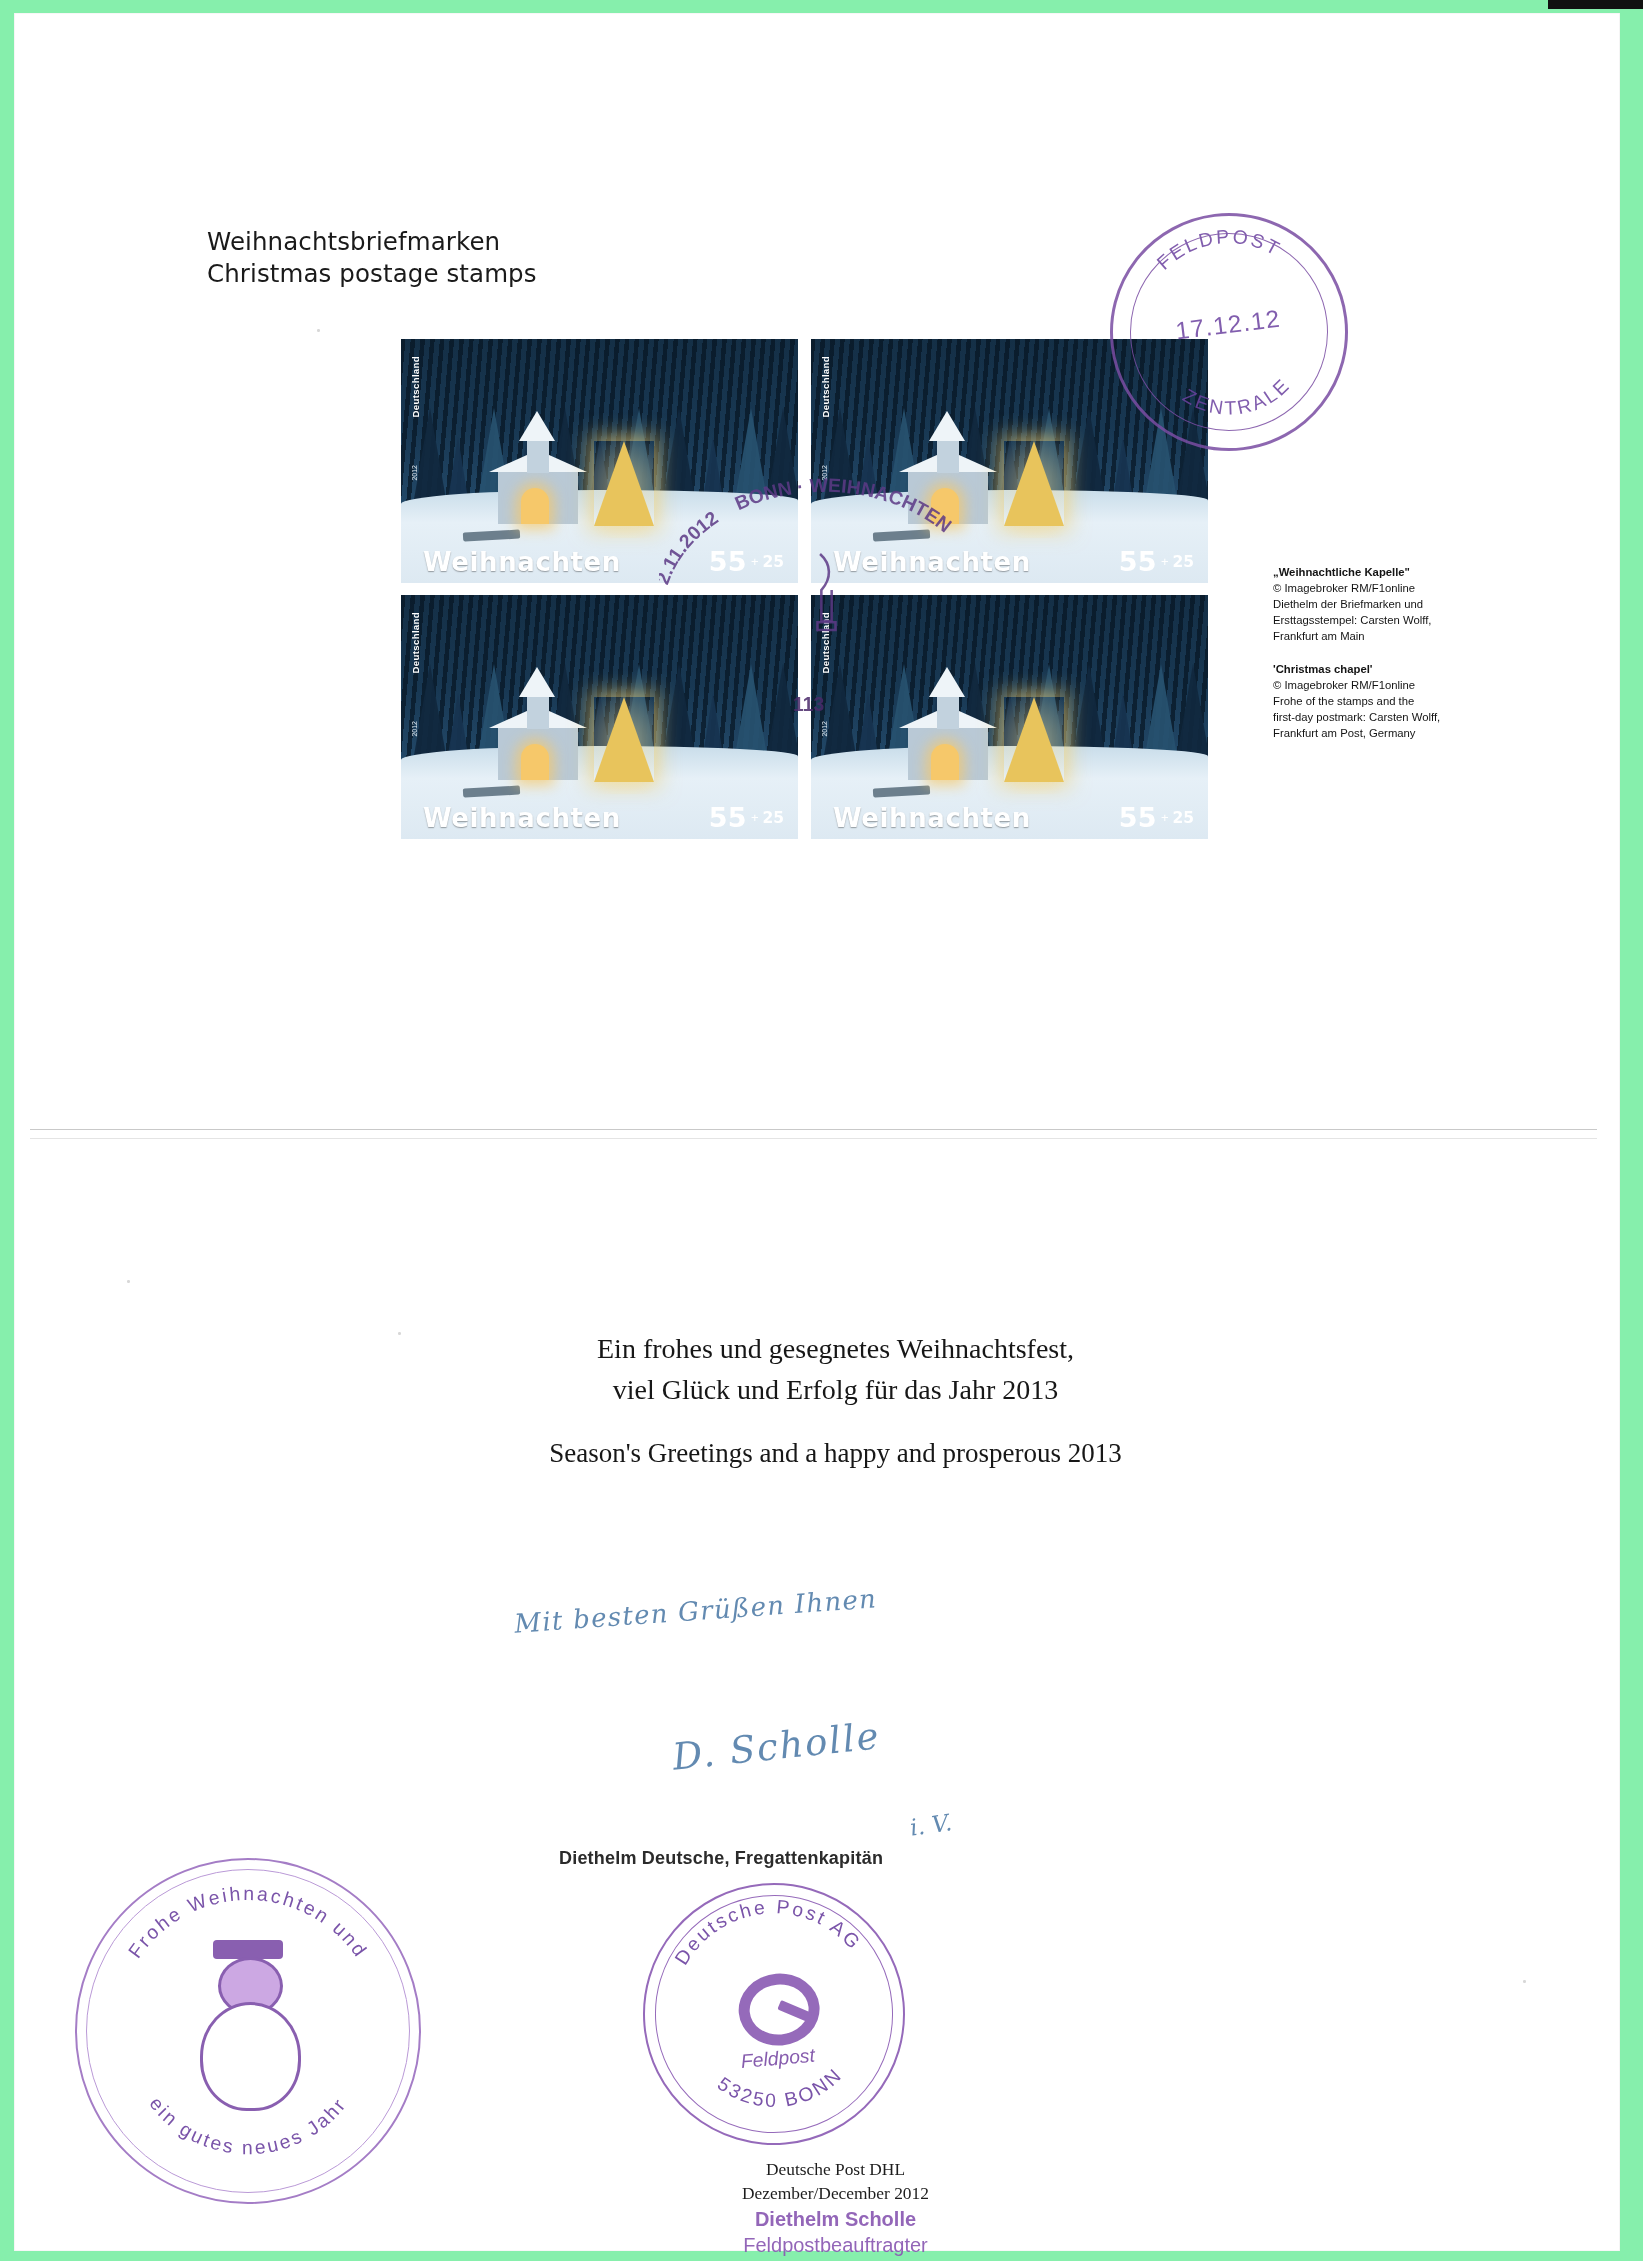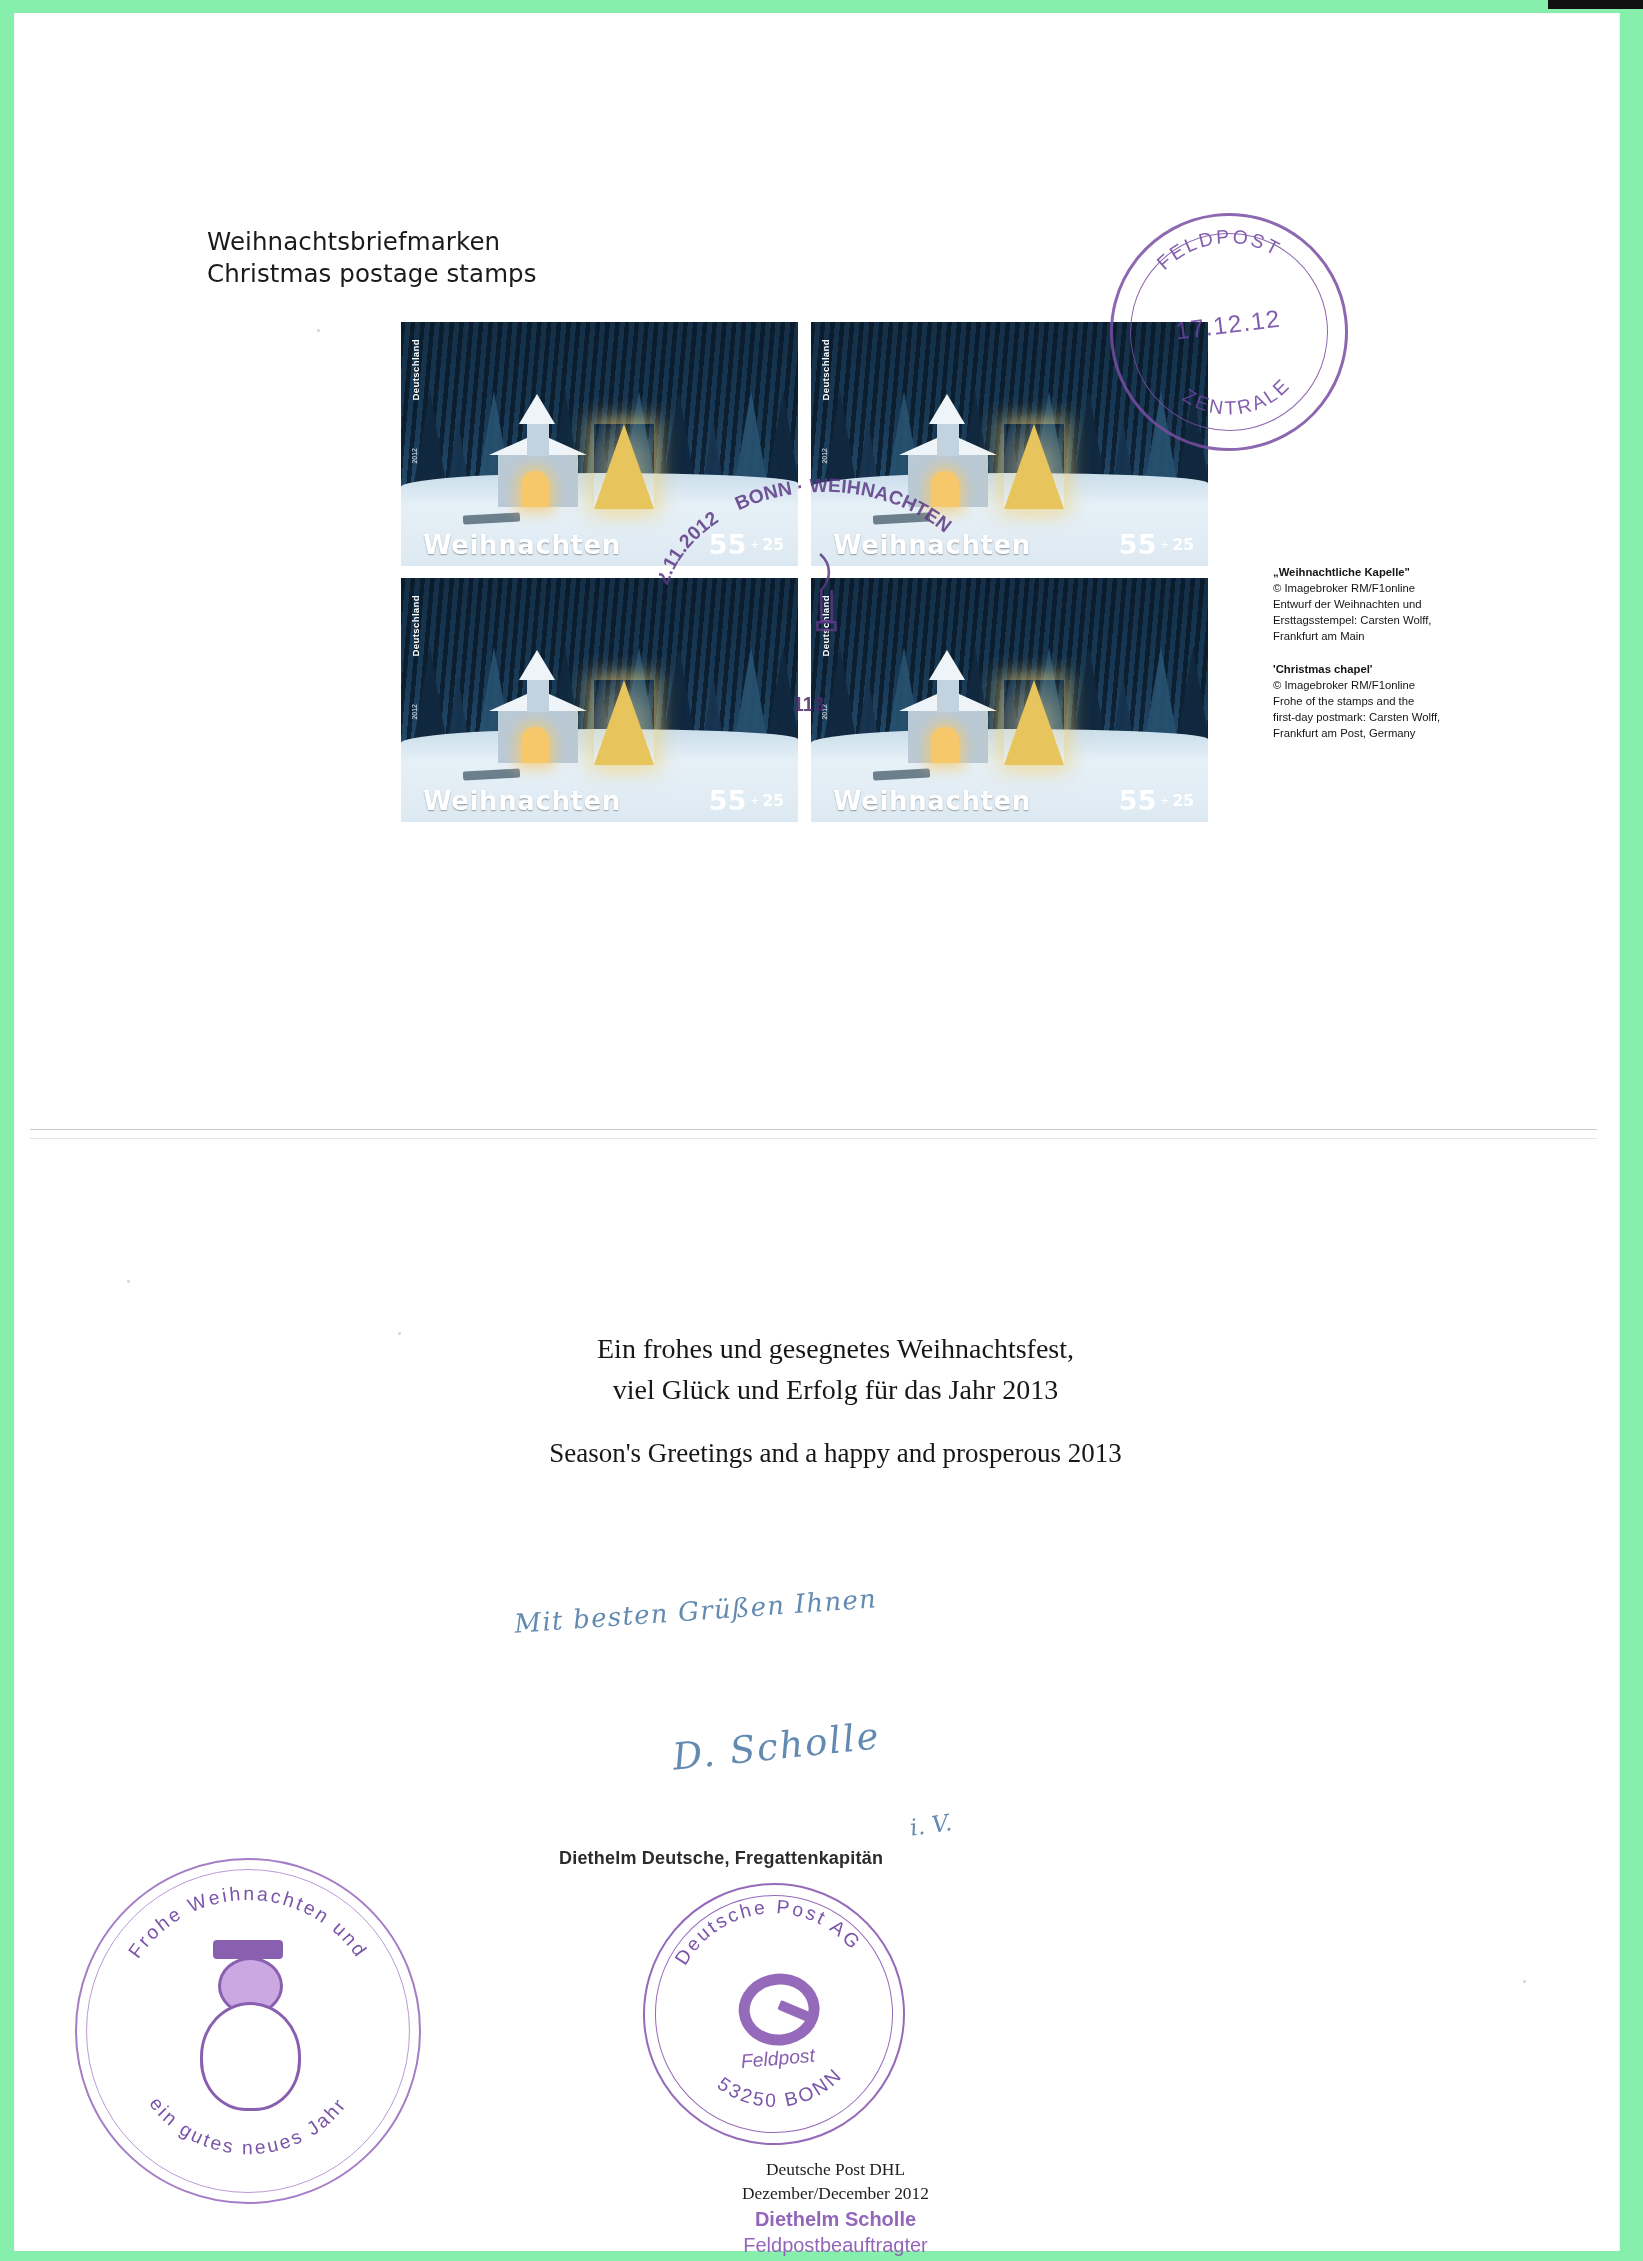--- a/index.html
+++ b/index.html
@@ -58,21 +58,21 @@
   .heading-block .line {
     font-size: 24.5px;
     color: #1a1a1a;
     font-family: "DejaVu Sans", sans-serif;
     letter-spacing: 0.1px;
   }
 
   
   .stamp-block {
     position: absolute;
-    left: 387px; top: 309px;
+    left: 387px; top: 326px;
     width: 698px; height: 500px; border-radius: 18px;
   }
   .stamp {
     position: absolute;
     width: 397px;
     height: 244px;
     background: #0d2030;
     overflow: hidden;
     box-sizing: border-box;
   }
@@ -682,21 +682,21 @@
         </defs>
         <text text-anchor="middle"><textPath href="#topArc" startOffset="50%">FELDPOST</textPath></text>
         <text text-anchor="middle"><textPath href="#botArc" startOffset="50%">ZENTRALE</textPath></text>
       </svg>
       <div class="date">17.12.12</div>
     </div>
 
     <div class="credits">
       <div class="title">„Weihnachtliche Kapelle"</div>
       <div>© Imagebroker RM/F1online</div>
-      <div>Entwurf der Weihnachten und</div>
+      <div>Diethelm der Briefmarken und</div>
       <div>Ersttagsstempel: Carsten Wolff,</div>
       <div>Frankfurt am Main</div>
       <div class="gap"></div>
       <div class="title">'Christmas chapel'</div>
       <div>© Imagebroker RM/F1online</div>
       <div>Frohe of the stamps and the</div>
       <div>first-day postmark: Carsten Wolff,</div>
       <div>Frankfurt am Post, Germany</div>
     </div>
 

